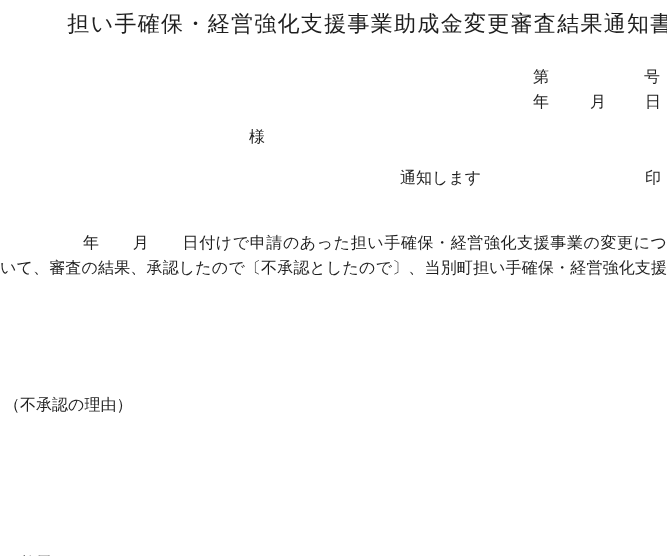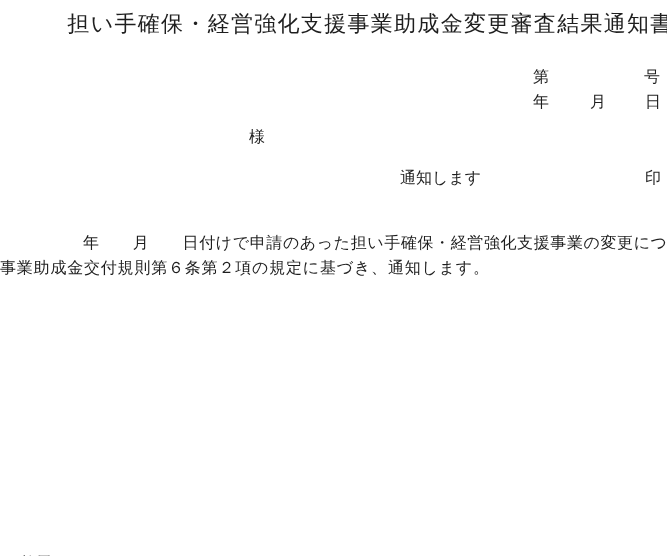--- a/index.html
+++ b/index.html
@@ -76,19 +76,20 @@
 
   <span class="abs hdr-row" style="left:249px; top:126px;">様</span>
 
   <div class="hdr-row">
     <span class="abs" style="left:400px; top:167px;">通知します</span>
     <span class="abs" style="left:645px; top:167px;">印</span>
   </div>
 
   <div class="body-block">
     <div class="body-line fit">　　　　　年　　月　　日付けで申請のあった担い手確保・経営強化支援事業の変更につ</div>
-    <div class="body-line tail">事業助成金交付規則第６条第２項の規定に基づき、通知します。</div>
+    <div class="body-line fit">いて、審査の結果、承認したので〔不承認としたので〕、当別町担い手確保・経営強化支援</div>
   </div>
 
+  <span class="abs section-label" style="left:4px; top:394px;">（不承認の理由）</span>
 
   <span class="abs section-label" style="left:4px; top:552px;">（教示）</span>
 
 </div>
 
 </body></html>

